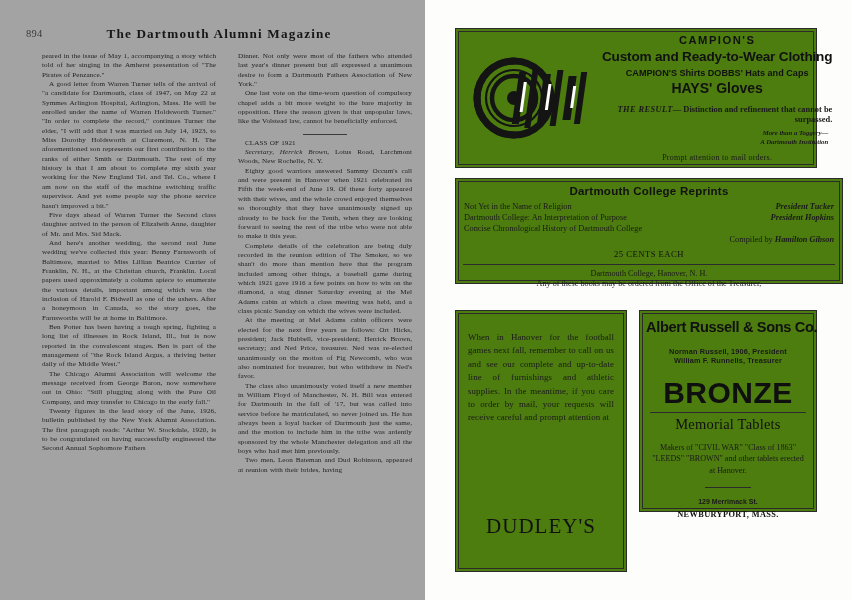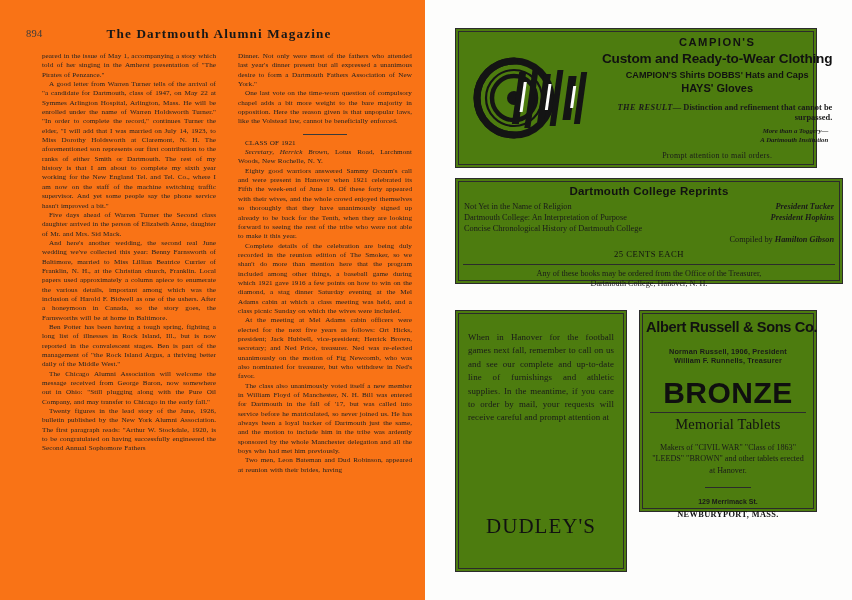--- a/index.html
+++ b/index.html
@@ -5,21 +5,21 @@
   html,body{margin:0;padding:0;}
   body{
     width:852px;height:600px;overflow:hidden;
     background:#ffffff;
     font-family:"Liberation Serif", serif;
     color:#1d1d1d;
   }
   .page{position:relative;width:852px;height:600px;background:#fdfdfc;}
 
   
-  .left-page{position:absolute;left:0;top:0;width:425px;height:600px;background:#f97316;}
+  .left-page{position:absolute;left:0;top:0;width:425px;height:600px;background:#a3a3a3;}
   .folio-row{position:absolute;left:26px;top:26px;width:386px;height:20px;}
   .folio{position:absolute;left:0;top:2px;font-size:10.5px;letter-spacing:.3px;color:#3a3a3a;}
   .runhead{position:absolute;left:0;right:0;top:0;text-align:center;
     font-size:13.2px;font-weight:700;letter-spacing:1.15px;color:#171717;}
 
   .cols{position:absolute;left:42px;top:52px;width:370px;height:525px;}
   .col{position:absolute;top:0;width:174px;height:525px;overflow:hidden;}
   .col-a{left:0;}
   .col-b{left:196px;}
 
@@ -56,21 +56,21 @@
   .ad .body{position:absolute;inset:7px;}
 
   
   #ad-campion{left:30px;top:28px;width:362px;height:140px;}
   .campion-grid{position:absolute;inset:0;display:flex;align-items:center;}
   .campion-logo{width:152px;height:100%;display:flex;align-items:center;justify-content:center;}
   .campion-right{flex:1;padding-right:3px;text-align:center;}
   .cmp-name{font-family:"Liberation Sans",sans-serif;font-size:11.2px;font-weight:700;letter-spacing:1.5px;color:#111;}
   .cmp-head{font-family:"Liberation Sans",sans-serif;font-size:13.6px;font-weight:700;letter-spacing:-.2px;color:#111;margin-top:3px;white-space:nowrap;}
   .cmp-sub{font-family:"Liberation Sans",sans-serif;font-size:9.1px;font-weight:700;color:#111;margin-top:4px;white-space:nowrap;}
-  .cmp-sub2{font-family:"Liberation Sans",sans-serif;font-size:11px;font-weight:700;color:#111;margin-top:2px;}
+  .cmp-sub2{font-family:"Liberation Sans",sans-serif;font-size:14px;font-weight:700;color:#111;margin-top:2px;}
   .cmp-result{margin-top:9px;font-size:8.4px;text-align:right;padding-left:6px;color:#1a1a1a;line-height:10px;font-weight:bold;}
   .cmp-result i{font-style:italic;letter-spacing:.4px;}
   .cmp-tag{margin-top:4px;text-align:right;padding-right:4px;font-size:6.8px;font-style:italic;font-weight:700;line-height:8.4px;color:#1a1a1a;}
   .cmp-prompt{margin-top:7px;font-size:8px;color:#1a1a1a;letter-spacing:.25px;}
 
   
   #ad-reprints{left:30px;top:178px;width:388px;height:106px;}
   .rp-title{text-align:center;font-family:"Liberation Sans",sans-serif;font-size:11.5px;font-weight:700;letter-spacing:.25px;color:#111;margin-bottom:4px;}
   .rp-row{display:flex;justify-content:space-between;font-size:8.3px;line-height:11px;color:#1a1a1a;padding:0 2px;}
   .rp-row .t{text-align:left;}
@@ -201,22 +201,22 @@
         <div class="rp-row">
           <span class="t">Dartmouth College: An Interpretation of Purpose</span>
           <span class="a">President Hopkins</span>
         </div>
         <div class="rp-row">
           <span class="t">Concise Chronological History of Dartmouth College</span>
         </div>
         <div class="rp-compiled"><span>Compiled by </span><i>Hamilton Gibson</i></div>
         <div class="rp-price">25 CENTS EACH</div>
         <div class="rp-hr"></div>
+        <div class="rp-order">Dartmouth College, Hanover, N. H.</div>
         <div class="rp-order">Any of these books may be ordered from the Office of the Treasurer,</div>
-        <div class="rp-order">Dartmouth College, Hanover, N. H.</div>
       </div>
     </div>
 
     <div class="ad" id="ad-dudley">
       <div class="frame-outer"></div>
       <div class="frame-inner"></div>
       <div class="body">
         <div class="dd-text">When in Hanover for the football games next fall, remember to call on us and see our complete and up-to-date line of furnishings and athletic supplies. In the meantime, if you care to order by mail, your requests will receive careful and prompt attention at</div>
         <div class="dd-name">DUDLEY'S</div>
       </div>

